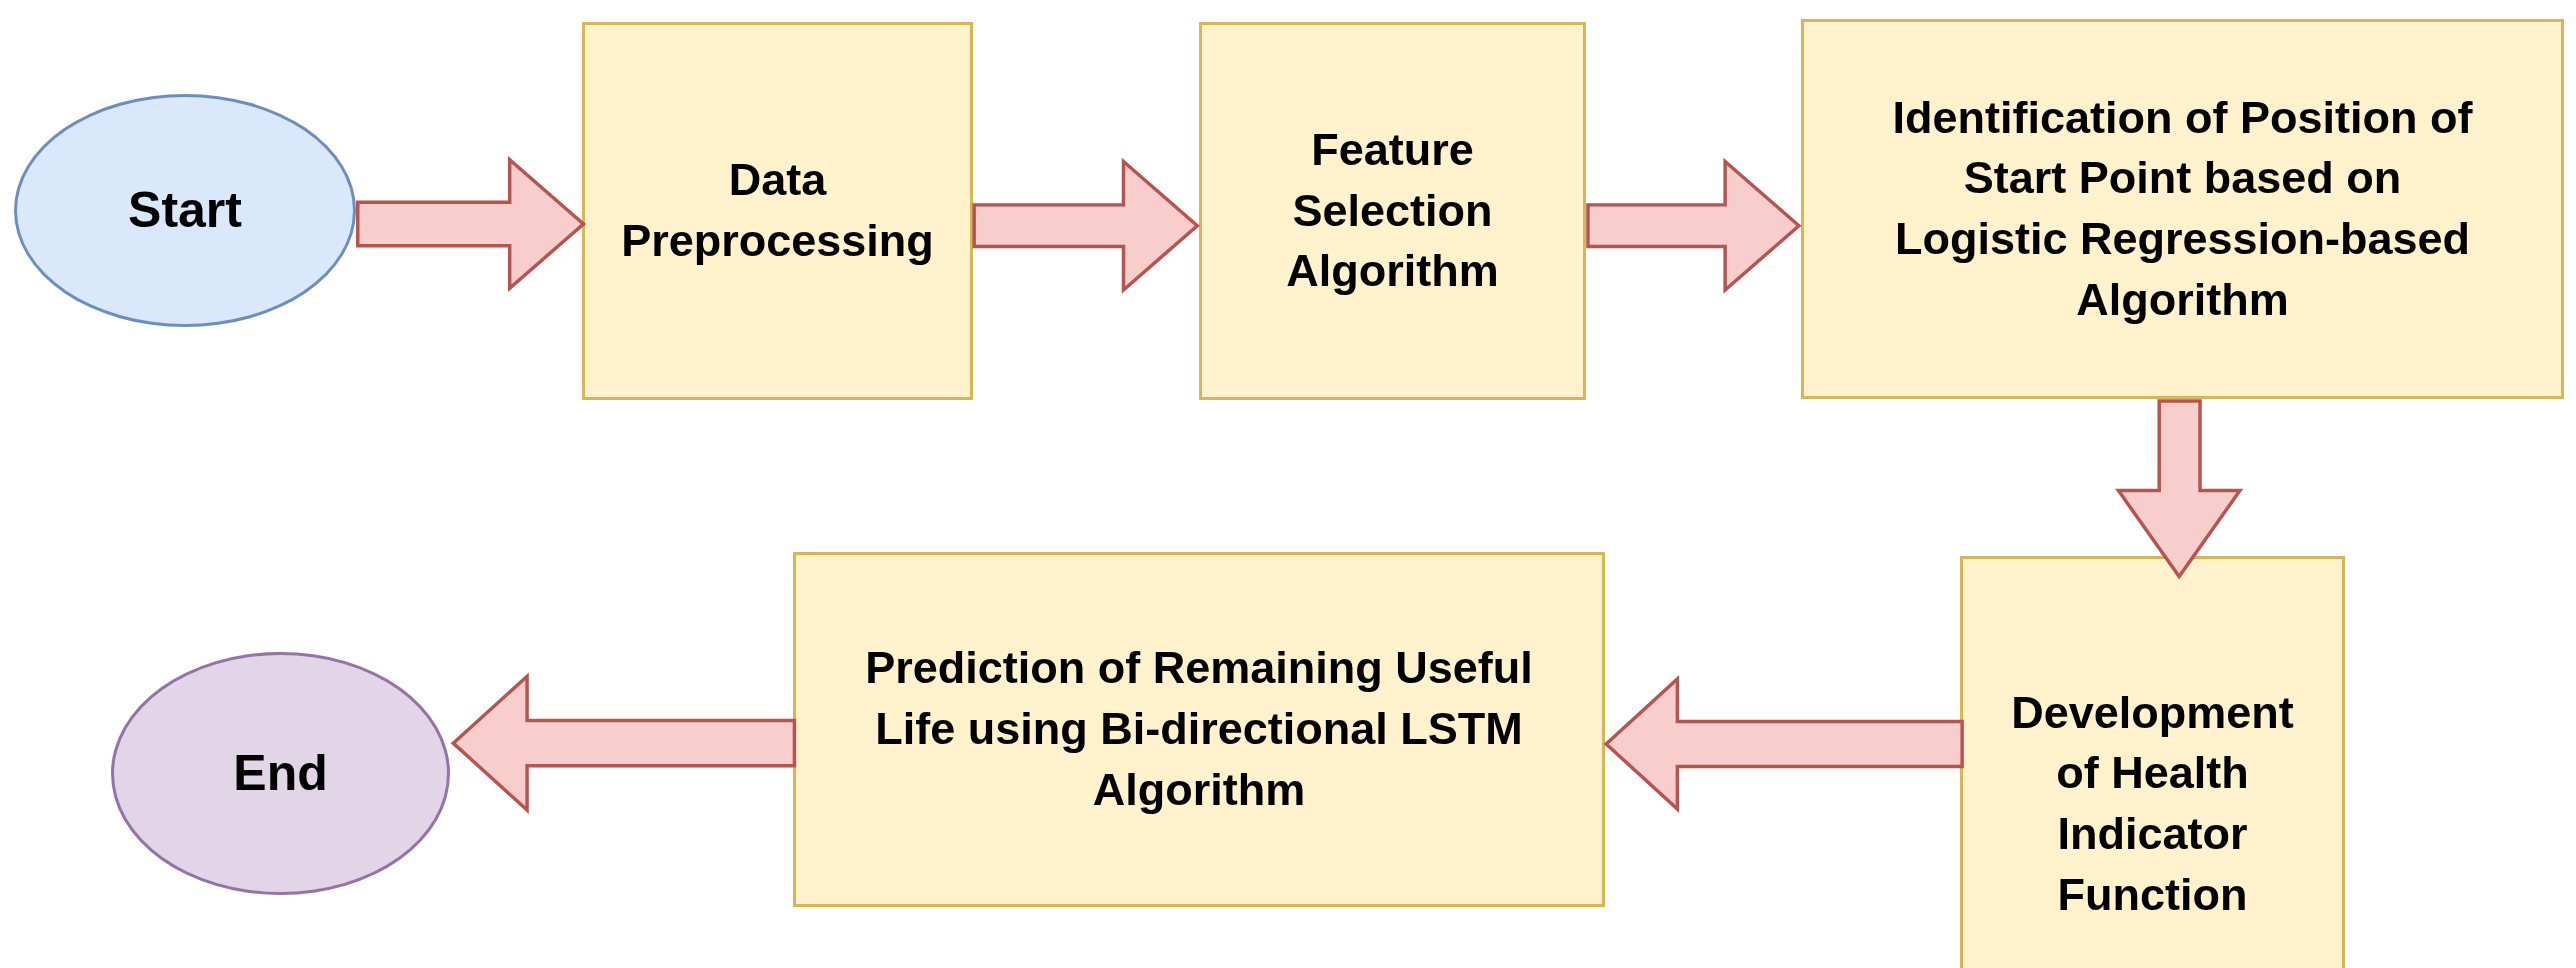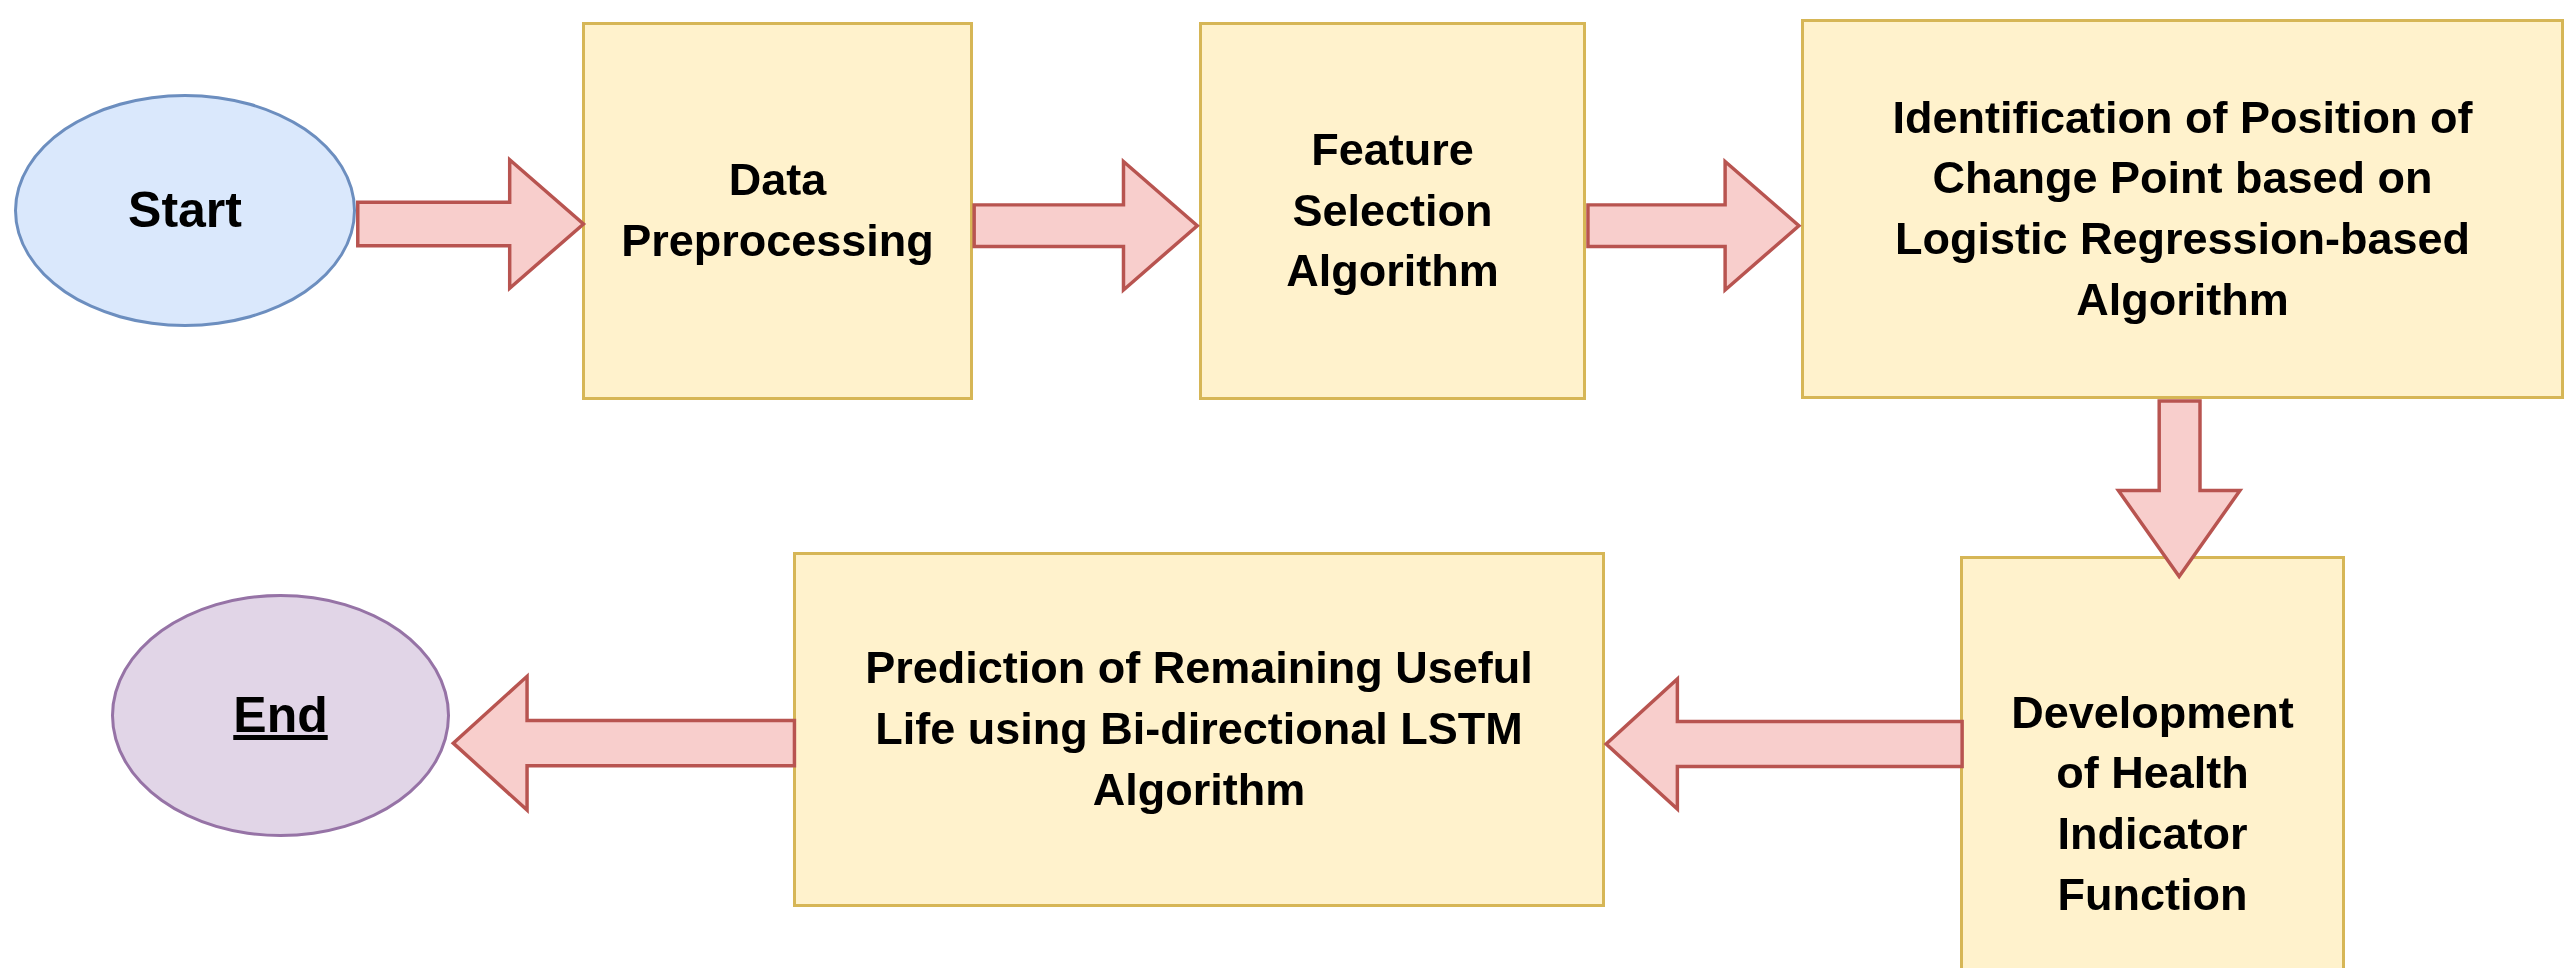--- a/index.html
+++ b/index.html
@@ -92,36 +92,36 @@
   </div>
 
   <div class="node process" style="left:1199px; top:22px; width:387px; height:378px;justify-content:center;">
     <span class="node-label">Feature
 Selection
 Algorithm</span>
   </div>
 
   <div class="node process" style="left:1801px; top:19px; width:763px; height:380px;">
     <span class="node-label">Identification of Position of
-Change Point based on
+Start Point based on
 Logistic Regression-based
 Algorithm</span>
   </div>
 
   <div class="node process" style="left:1960px; top:556px; width:385px; height:496px;">
     <span class="node-label">Development
 of Health
 Indicator
 Function</span>
   </div>
 
   <div class="node process" style="left:793px; top:552px; width:812px; height:355px;">
     <span class="node-label">Prediction of Remaining Useful
 Life using Bi-directional LSTM
 Algorithm</span>
   </div>
 
-  <div class="node terminal end-node" style="left:111px; top:594px; width:339px; height:243px;text-decoration:underline;">
+  <div class="node terminal end-node" style="left:111px; top:652px; width:339px; height:243px;">
     <span class="node-label">End</span>
   </div>
 
 </div>
 
 
 </body></html>

